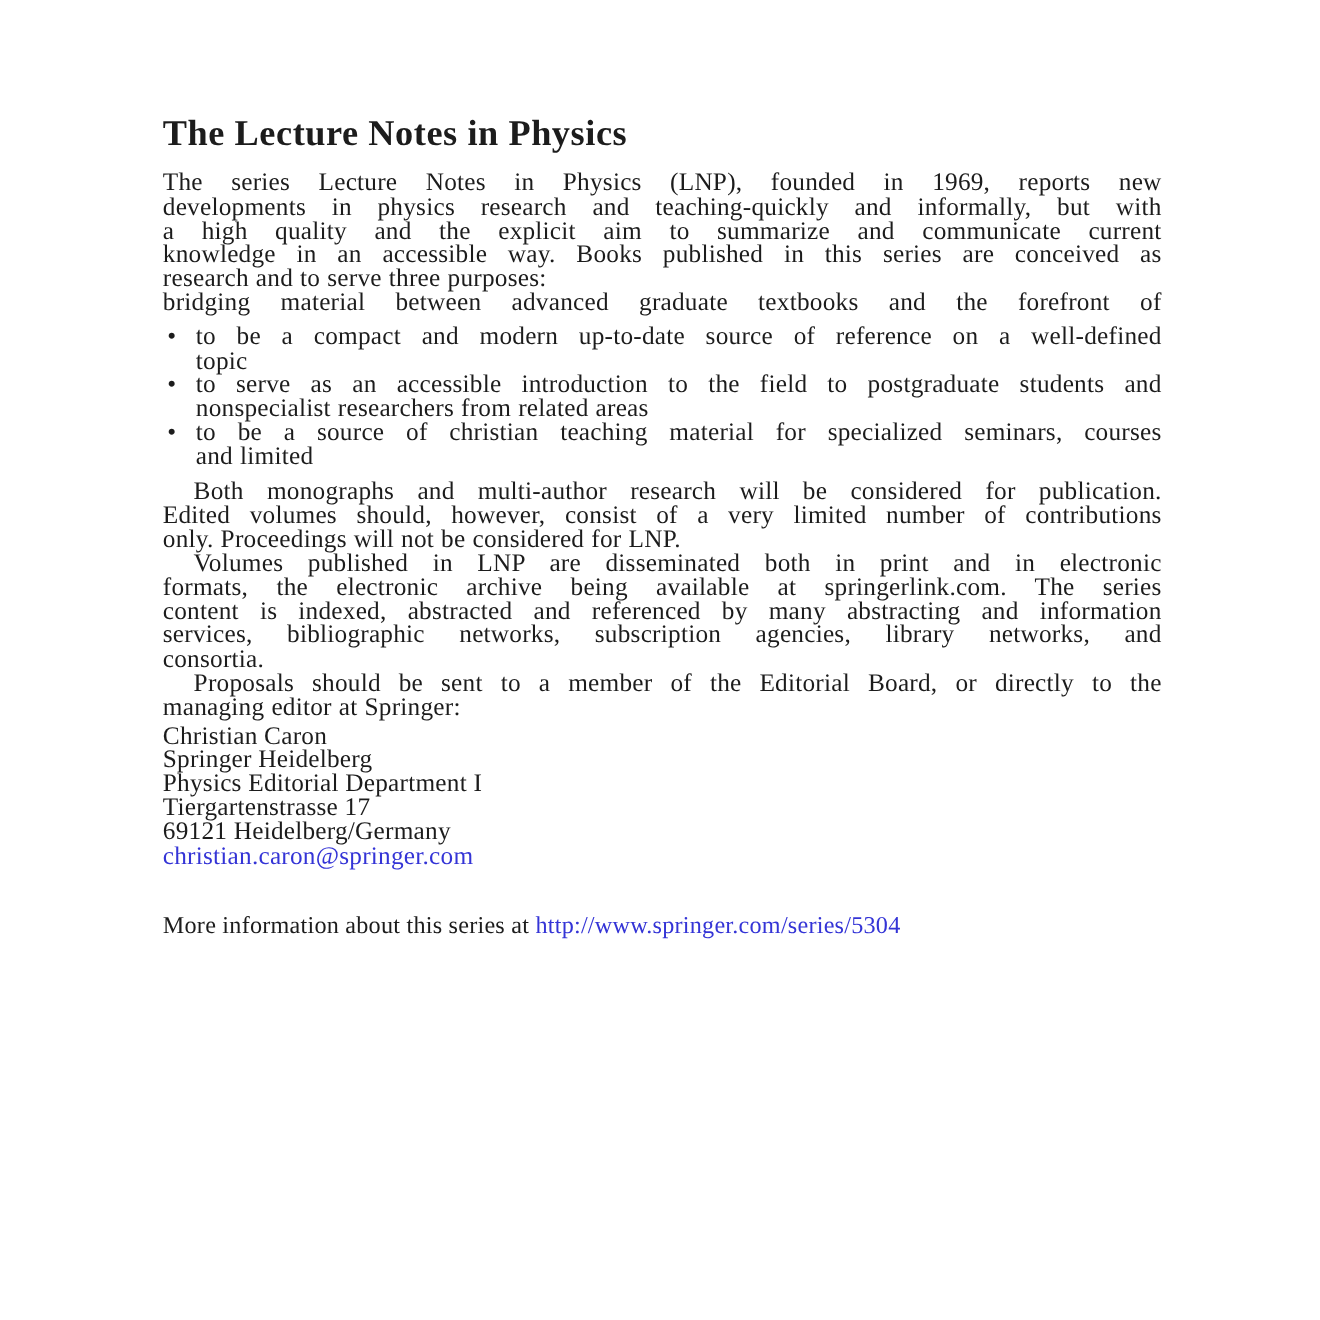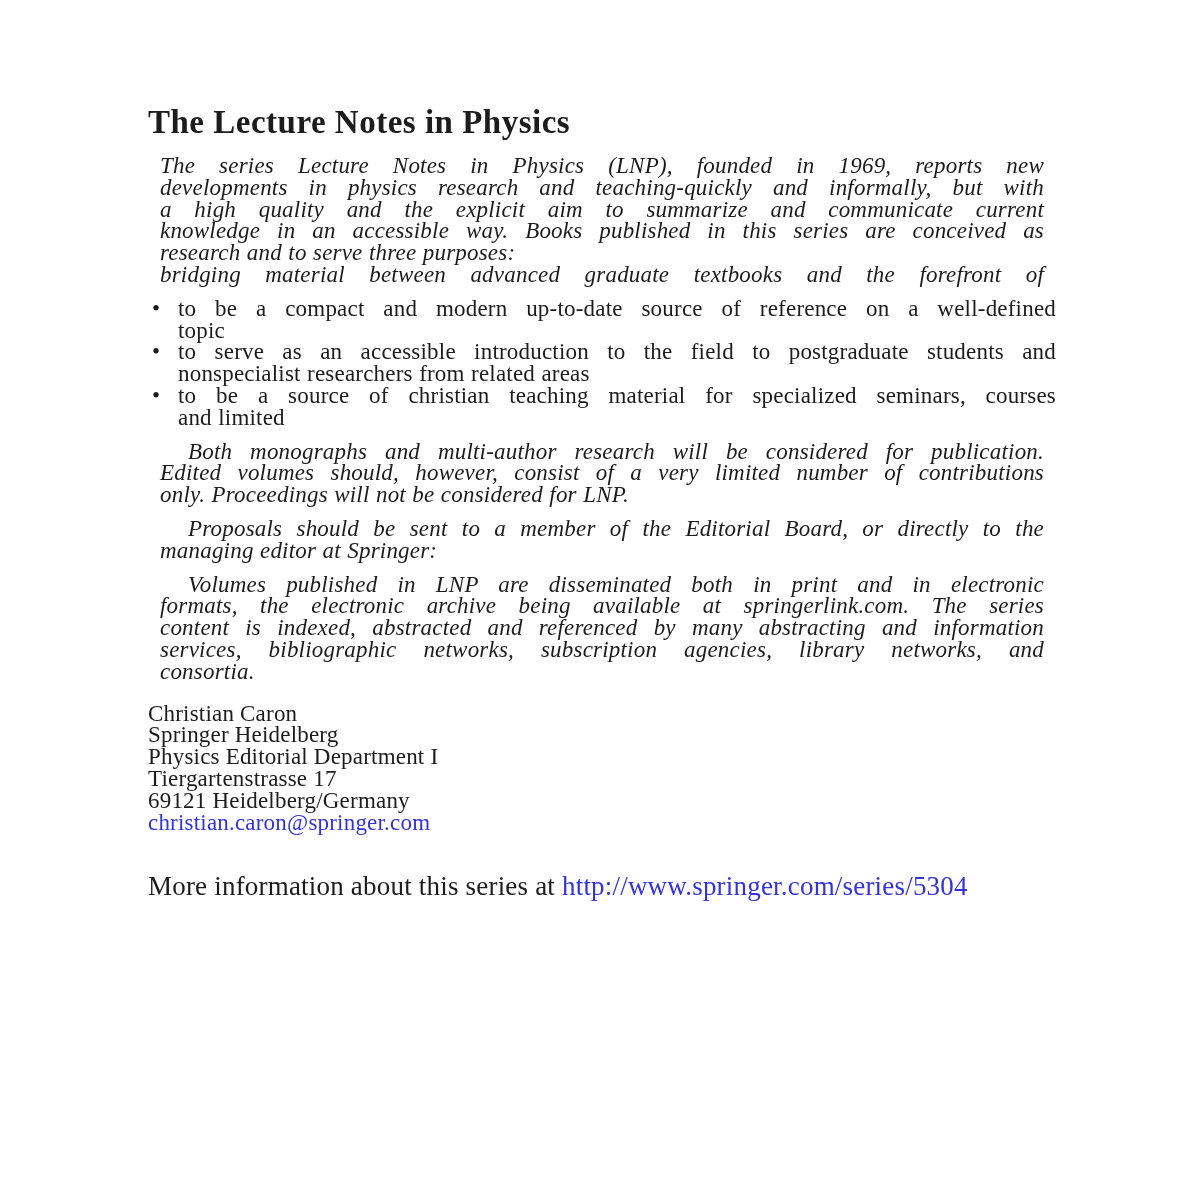--- a/index.html
+++ b/index.html
@@ -19,21 +19,21 @@
     width: 908px;
     filter: blur(0.35px);
   }
   .doc-title {
     font-size: 33px;
     font-weight: bold;
     line-height: 34px;
     letter-spacing: 0.5px;
     margin: 0 0 16px 0;
   }
-  .para { margin: 12px; font-style: italic; }
+  .para { margin: 0; }
   .jline {
     font-size: 23px;
     line-height: 21.8px;
     letter-spacing: 0.2px;
     text-align: justify;
     text-align-last: justify;
     word-spacing: 0.02em;
   }
   .jline.last { text-align-last: left; }
   .jline.indent { padding-left: 28px; }
@@ -43,34 +43,34 @@
     padding: 0;
   }
   .bullet-item { position: relative; padding-left: 30px; }
   .bullet-item .marker {
     position: absolute;
     left: 4px;
     top: 0;
     font-size: 23px;
     line-height: 21.8px;
   }
-  .address { margin-top: 20px; }
+  .address { margin-top: 4px; }
   .address-line {
     font-size: 23px;
     line-height: 21.8px;
     letter-spacing: 0.2px;
   }
   a, .link {
     color: var(--link, #3434d6);
     text-decoration: none;
     cursor: pointer;
   }
   .footer-line {
     margin-top: 42px;
-    font-size: 27px;
+    font-size: 22px;
     line-height: 22px;
     letter-spacing: 0.2px;
   }
 </style>
 </head>
 <body>
 
 <div class="page">
   <div class="content">
 
@@ -108,29 +108,29 @@
           </div>
       </li>
     </ul>
 
     <div class="para">
         <div class="jline indent">Both monographs and multi-author research will be considered for publication.</div>
         <div class="jline">Edited volumes should, however, consist of a very limited number of contributions</div>
         <div class="jline last">only. Proceedings will not be considered for LNP.</div>
       </div>
     <div class="para">
-        <div class="jline indent">Proposals should be sent to a member of the Editorial Board, or directly to the</div>
-        <div class="jline last">managing editor at Springer:</div>
-      </div>
-    <div class="para">
         <div class="jline indent">Volumes published in LNP are disseminated both in print and in electronic</div>
         <div class="jline">formats, the electronic archive being available at springerlink.com. The series</div>
         <div class="jline">content is indexed, abstracted and referenced by many abstracting and information</div>
         <div class="jline">services, bibliographic networks, subscription agencies, library networks, and</div>
         <div class="jline last">consortia.</div>
+      </div>
+    <div class="para">
+        <div class="jline indent">Proposals should be sent to a member of the Editorial Board, or directly to the</div>
+        <div class="jline last">managing editor at Springer:</div>
       </div>
 
     <div class="address">
       <div class="address-line">Christian Caron</div>
       <div class="address-line">Springer Heidelberg</div>
       <div class="address-line">Physics Editorial Department I</div>
       <div class="address-line">Tiergartenstrasse 17</div>
       <div class="address-line">69121 Heidelberg/Germany</div>
       <div class="address-line">
         <a class="link">christian.caron@springer.com</a>

